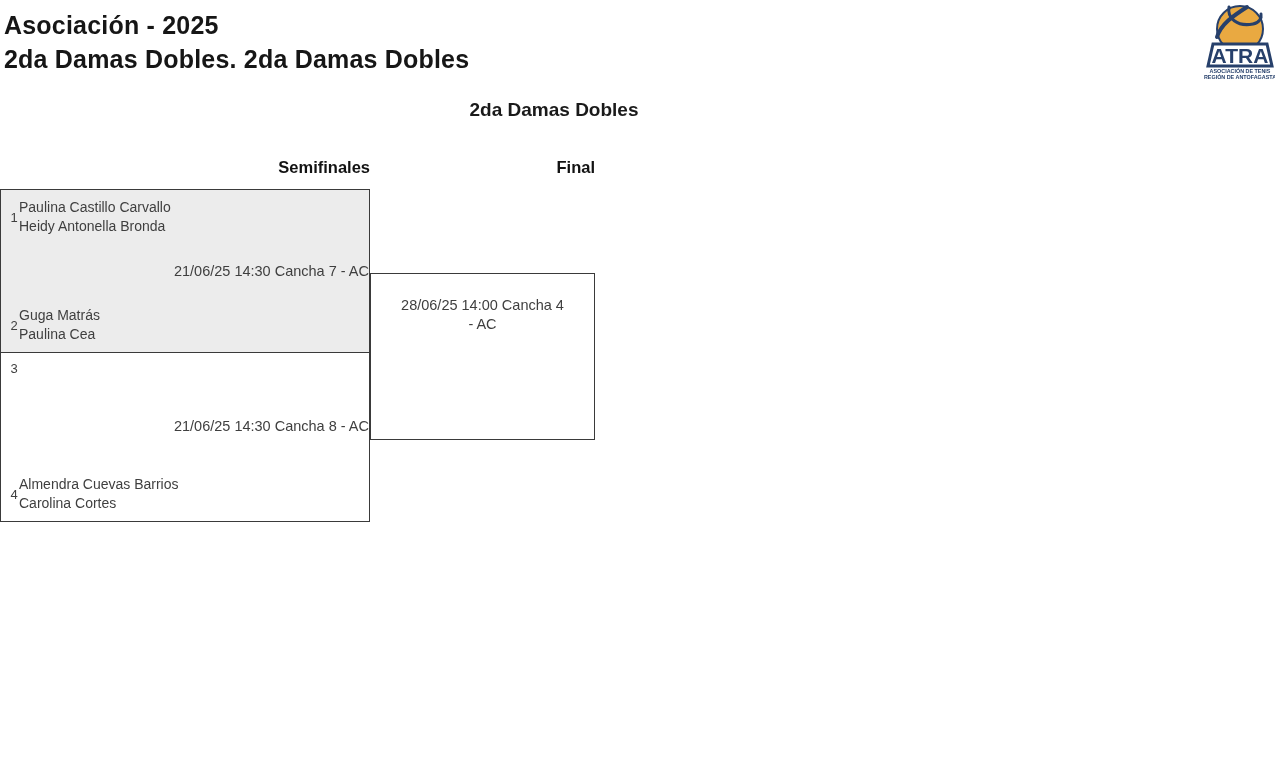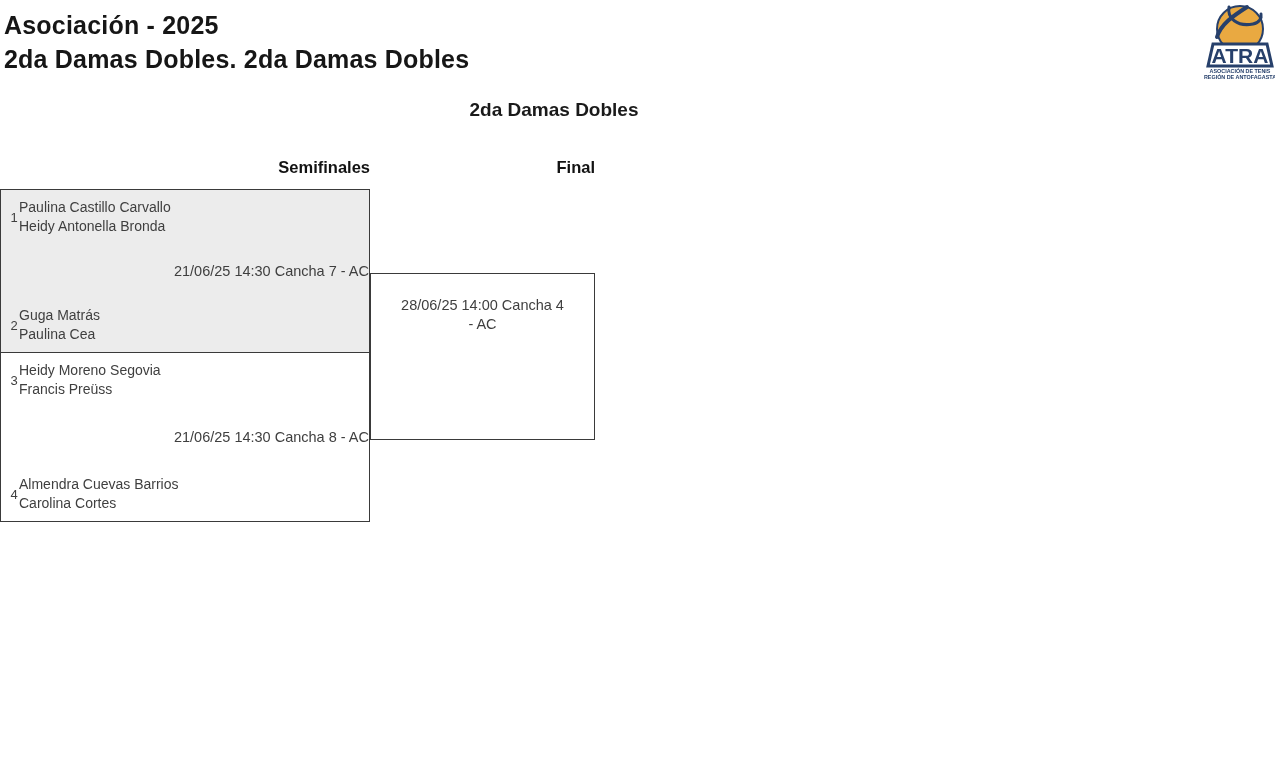--- a/index.html
+++ b/index.html
@@ -77,24 +77,20 @@
       <span class="players">
         <span>Guga Matrás</span><br>
         <span>Paulina Cea</span>
       </span>
     </div>
   </div>
 
   <div class="match m2">
     <div class="team-row">
       <span class="seed">3</span>
-      <span class="players">
-        <span>Heidy Moreno Segovia</span><br>
-        <span>Francis Preüss</span>
-      </span>
     </div>
     <div class="schedule">21/06/25 14:30 Cancha 8 - AC</div>
     <div class="team-row">
       <span class="seed">4</span>
       <span class="players">
         <span>Almendra Cuevas Barrios</span><br>
         <span>Carolina Cortes</span>
       </span>
     </div>
   </div>

